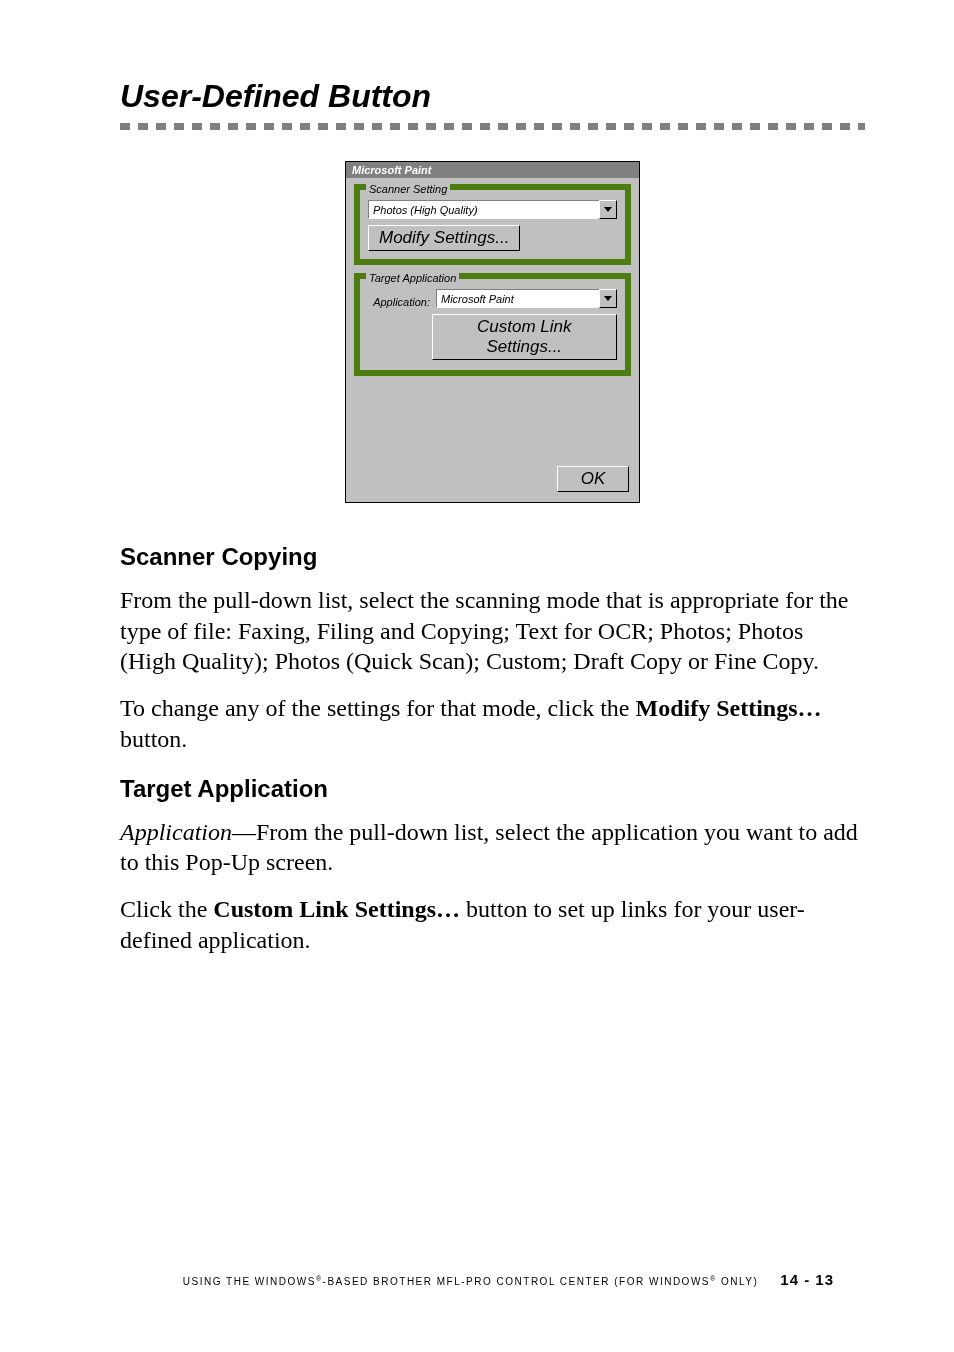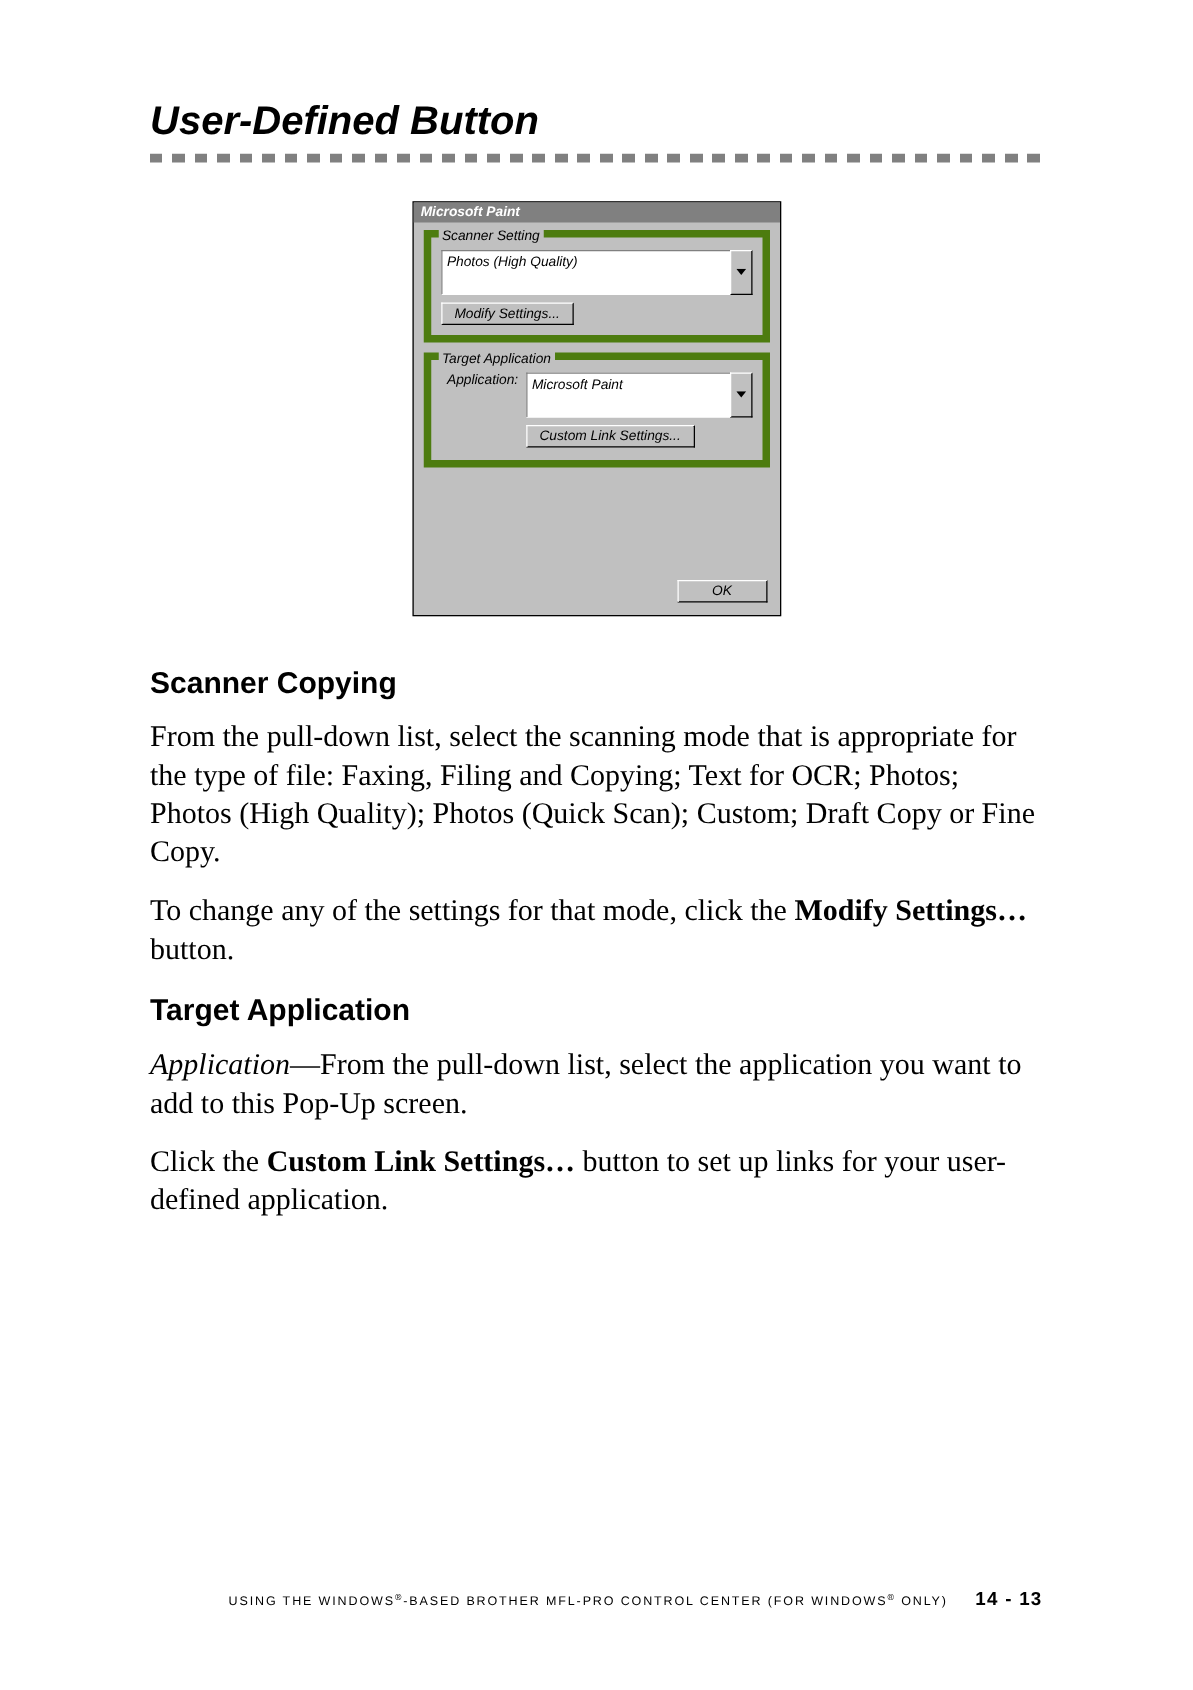--- a/index.html
+++ b/index.html
@@ -1,33 +1,33 @@
 <!DOCTYPE html>
 <html><head>
 <meta charset="utf-8">
 <style>
   * { box-sizing: border-box; margin: 0; padding: 0; }
   html, body { width: 954px; height: 1352px; background: #fff; font-family: "Times New Roman", Times, serif; color: #000; }
-  .page { position: relative; width: 954px; height: 1352px; padding: 78px 120px 0 120px; border-radius: 30px; }
+  .page { position: relative; width: 954px; height: 1352px; padding: 78px 89px 0 120px; border-radius: 30px; }
   .section-title { font-family: Arial, Helvetica, sans-serif; font-weight: 700; font-style: italic; font-size: 32px; color: #000; margin-bottom: 6px; }
   .dash-rule { height: 10px; width: 100%; margin-bottom: 30px; background-image: repeating-linear-gradient(to right, #808080 0, #808080 10px, transparent 10px, transparent 18px); background-repeat: no-repeat; background-size: 100% 7px; background-position: 0 2px; }
   
   .dialog-wrap { display: flex; justify-content: center; margin-bottom: 36px; }
   .dialog { width: 295px; font-family: "MS Sans Serif", Tahoma, Arial, sans-serif; font-size: 11px; color: #000; border: 1px solid #000; background: #c0c0c0; font-style: italic; }
   .titlebar { background: #808080; color: #fff; padding: 2px 6px; font-size: 11px; font-weight: 700; }
   .dlg-body { padding: 6px 8px 8px 8px; }
   .groupbox { border: 6px solid #4d7c0f; padding: 10px 8px 8px 8px; position: relative; margin-bottom: 8px; }
   .groupbox .legend { position: absolute; top: -7px; left: 6px; background: #c0c0c0; padding: 0 3px; font-size: 11px; }
-  .combo { display: flex; width: 100%; height: 36px; }
+  .combo { display: flex; width: 100%; height: 19px; }
   .combo .combo-text { flex: 1; background: #fff; border-top: 1px solid #808080; border-left: 1px solid #808080; border-bottom: 1px solid #fff; border-right: 0; padding: 2px 4px; font-size: 11px; line-height: 14px; overflow: hidden; white-space: nowrap; }
   .combo .combo-btn { width: 18px; background: #c0c0c0; border-top: 1px solid #fff; border-left: 1px solid #fff; border-right: 1px solid #000; border-bottom: 1px solid #000; display: flex; align-items: center; justify-content: center; }
   .combo .combo-btn svg { width: 8px; height: 6px; display: block; }
-  .win-btn { background: #c0c0c0; border-top: 1px solid #fff; border-left: 1px solid #fff; border-right: 1px solid #000; border-bottom: 1px solid #000; padding: 2px 10px; font-size: 11px; font-family: inherit; display: inline-block; text-align: center; }
+  .win-btn { background: #c0c0c0; border-top: 1px solid #fff; border-left: 1px solid #fff; border-right: 1px solid #000; border-bottom: 1px solid #000; padding: 2px 10px; font-size: 17px; font-family: inherit; display: inline-block; text-align: center; }
   .modify-row { margin-top: 6px; }
-  .app-row { display: flex; align-items: flex-start; gap: 6px; }
+  .app-row { display: flex; align-items: flex-end; gap: 6px; }
   .app-label { width: 62px; text-align: right; font-size: 11px; }
   .app-combo { flex: 1; }
   .custom-row { margin-top: 6px; display: flex; }
   .custom-row .spacer { width: 68px; }
   .ok-row { display: flex; justify-content: flex-end; padding: 4px 2px 2px 2px; }
   .ok-row .win-btn { min-width: 72px; }
   .dlg-spacer { height: 78px; }
   
   h2.subhead { font-family: Arial, Helvetica, sans-serif; font-weight: 700; font-size: 24px; margin: 8px 0 14px 0; padding-top: 4px; }
   p.body { font-size: 24px; line-height: 1.28; margin-bottom: 16px; }

